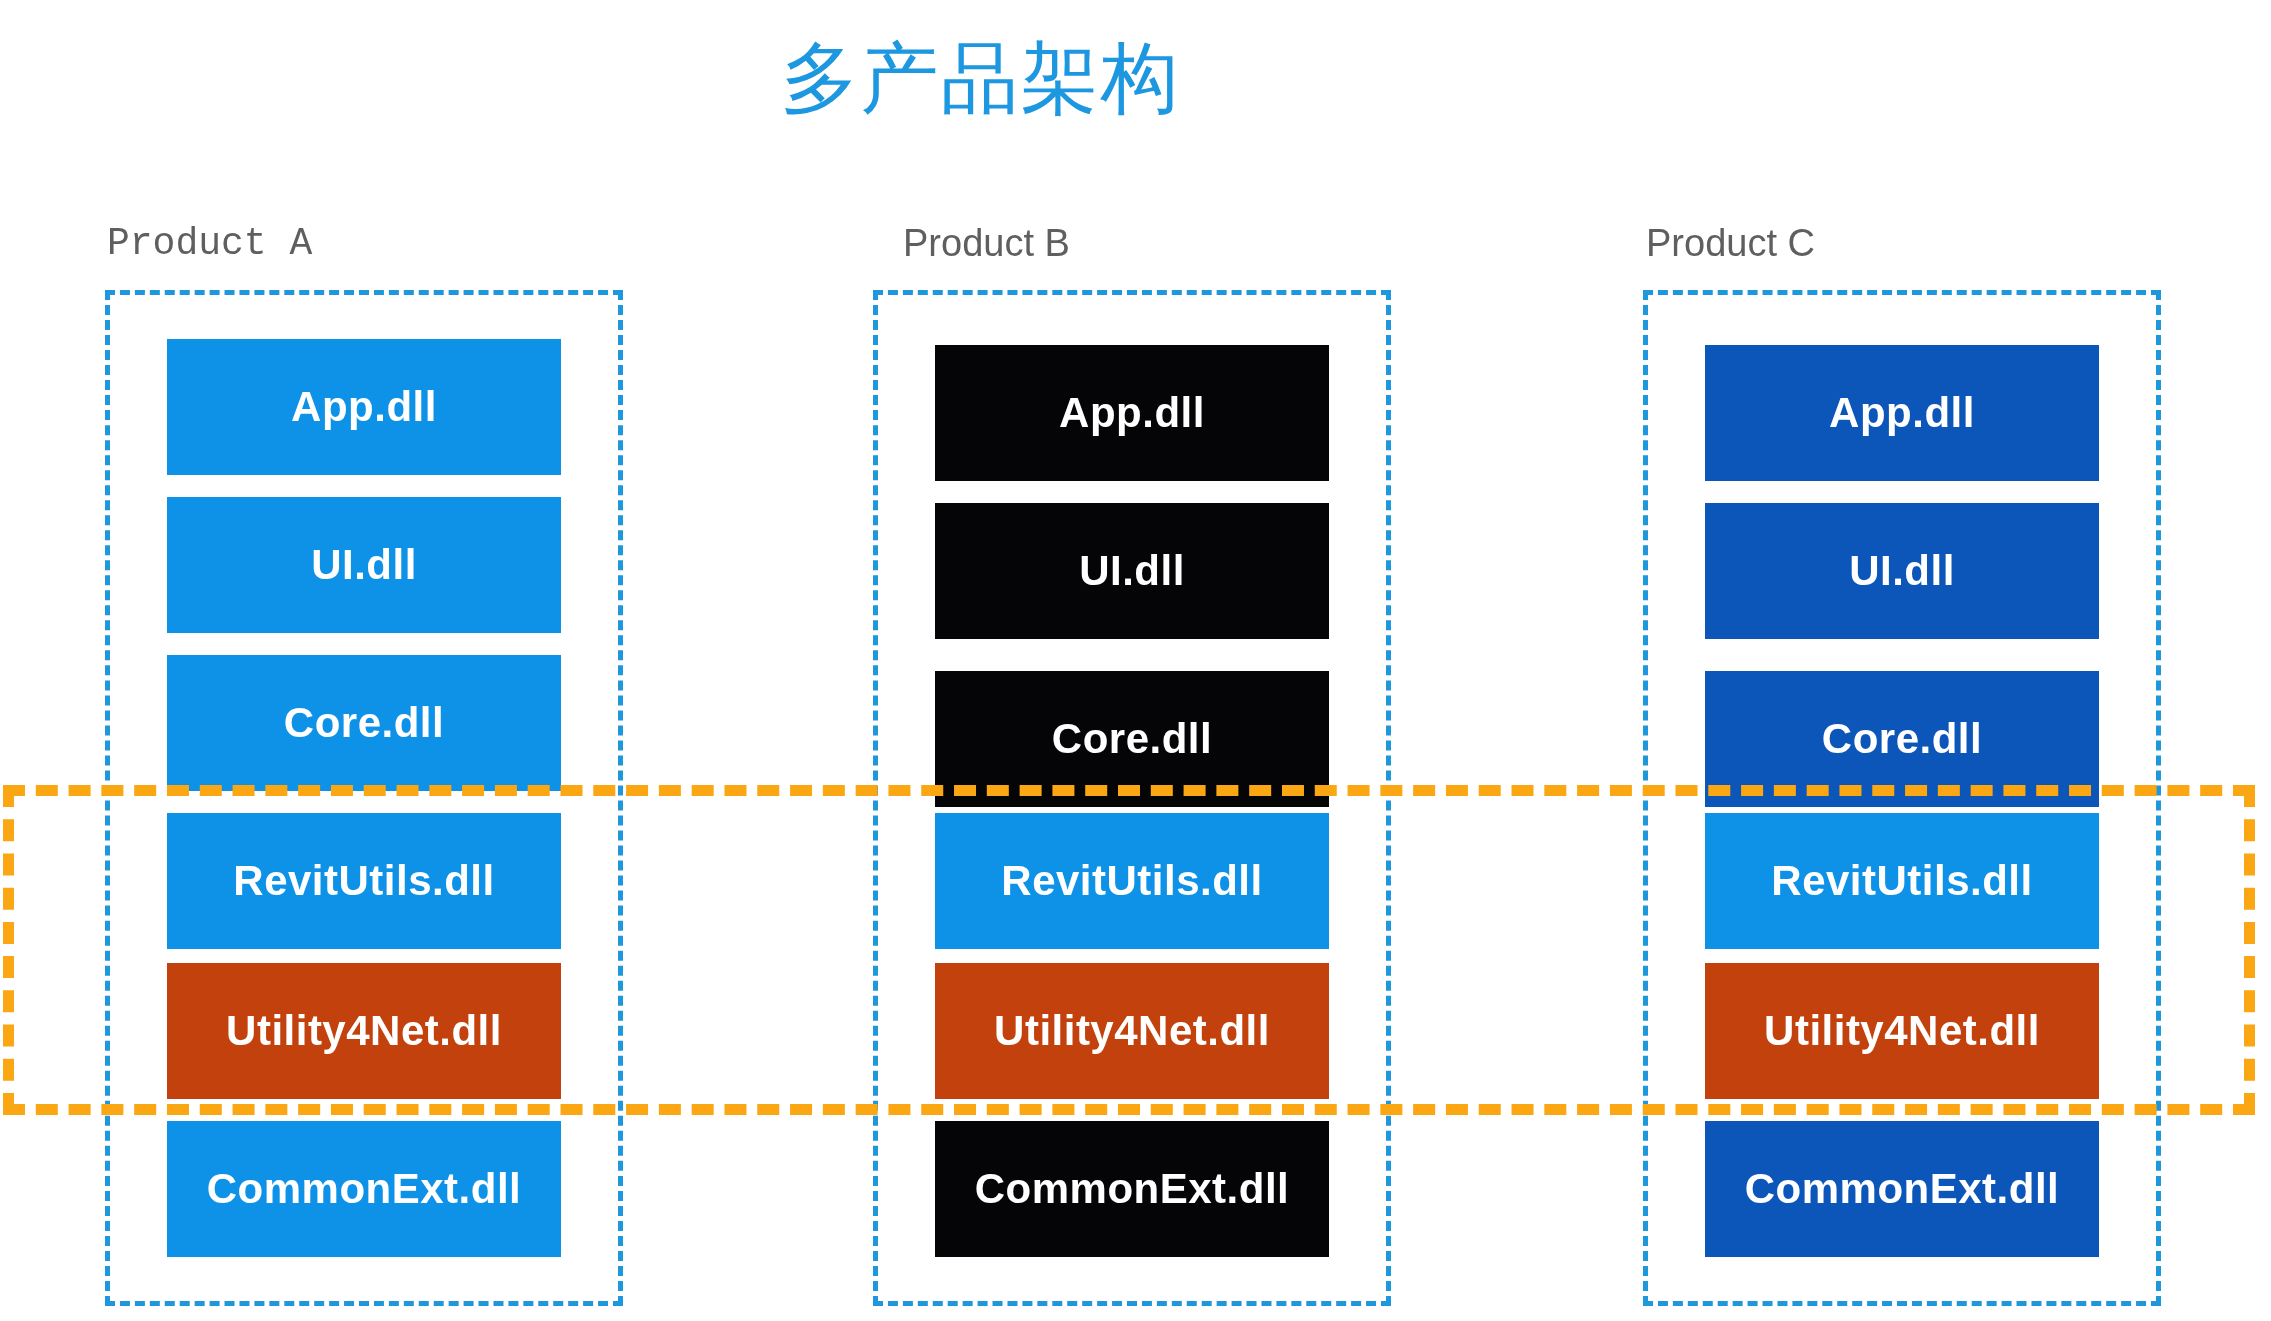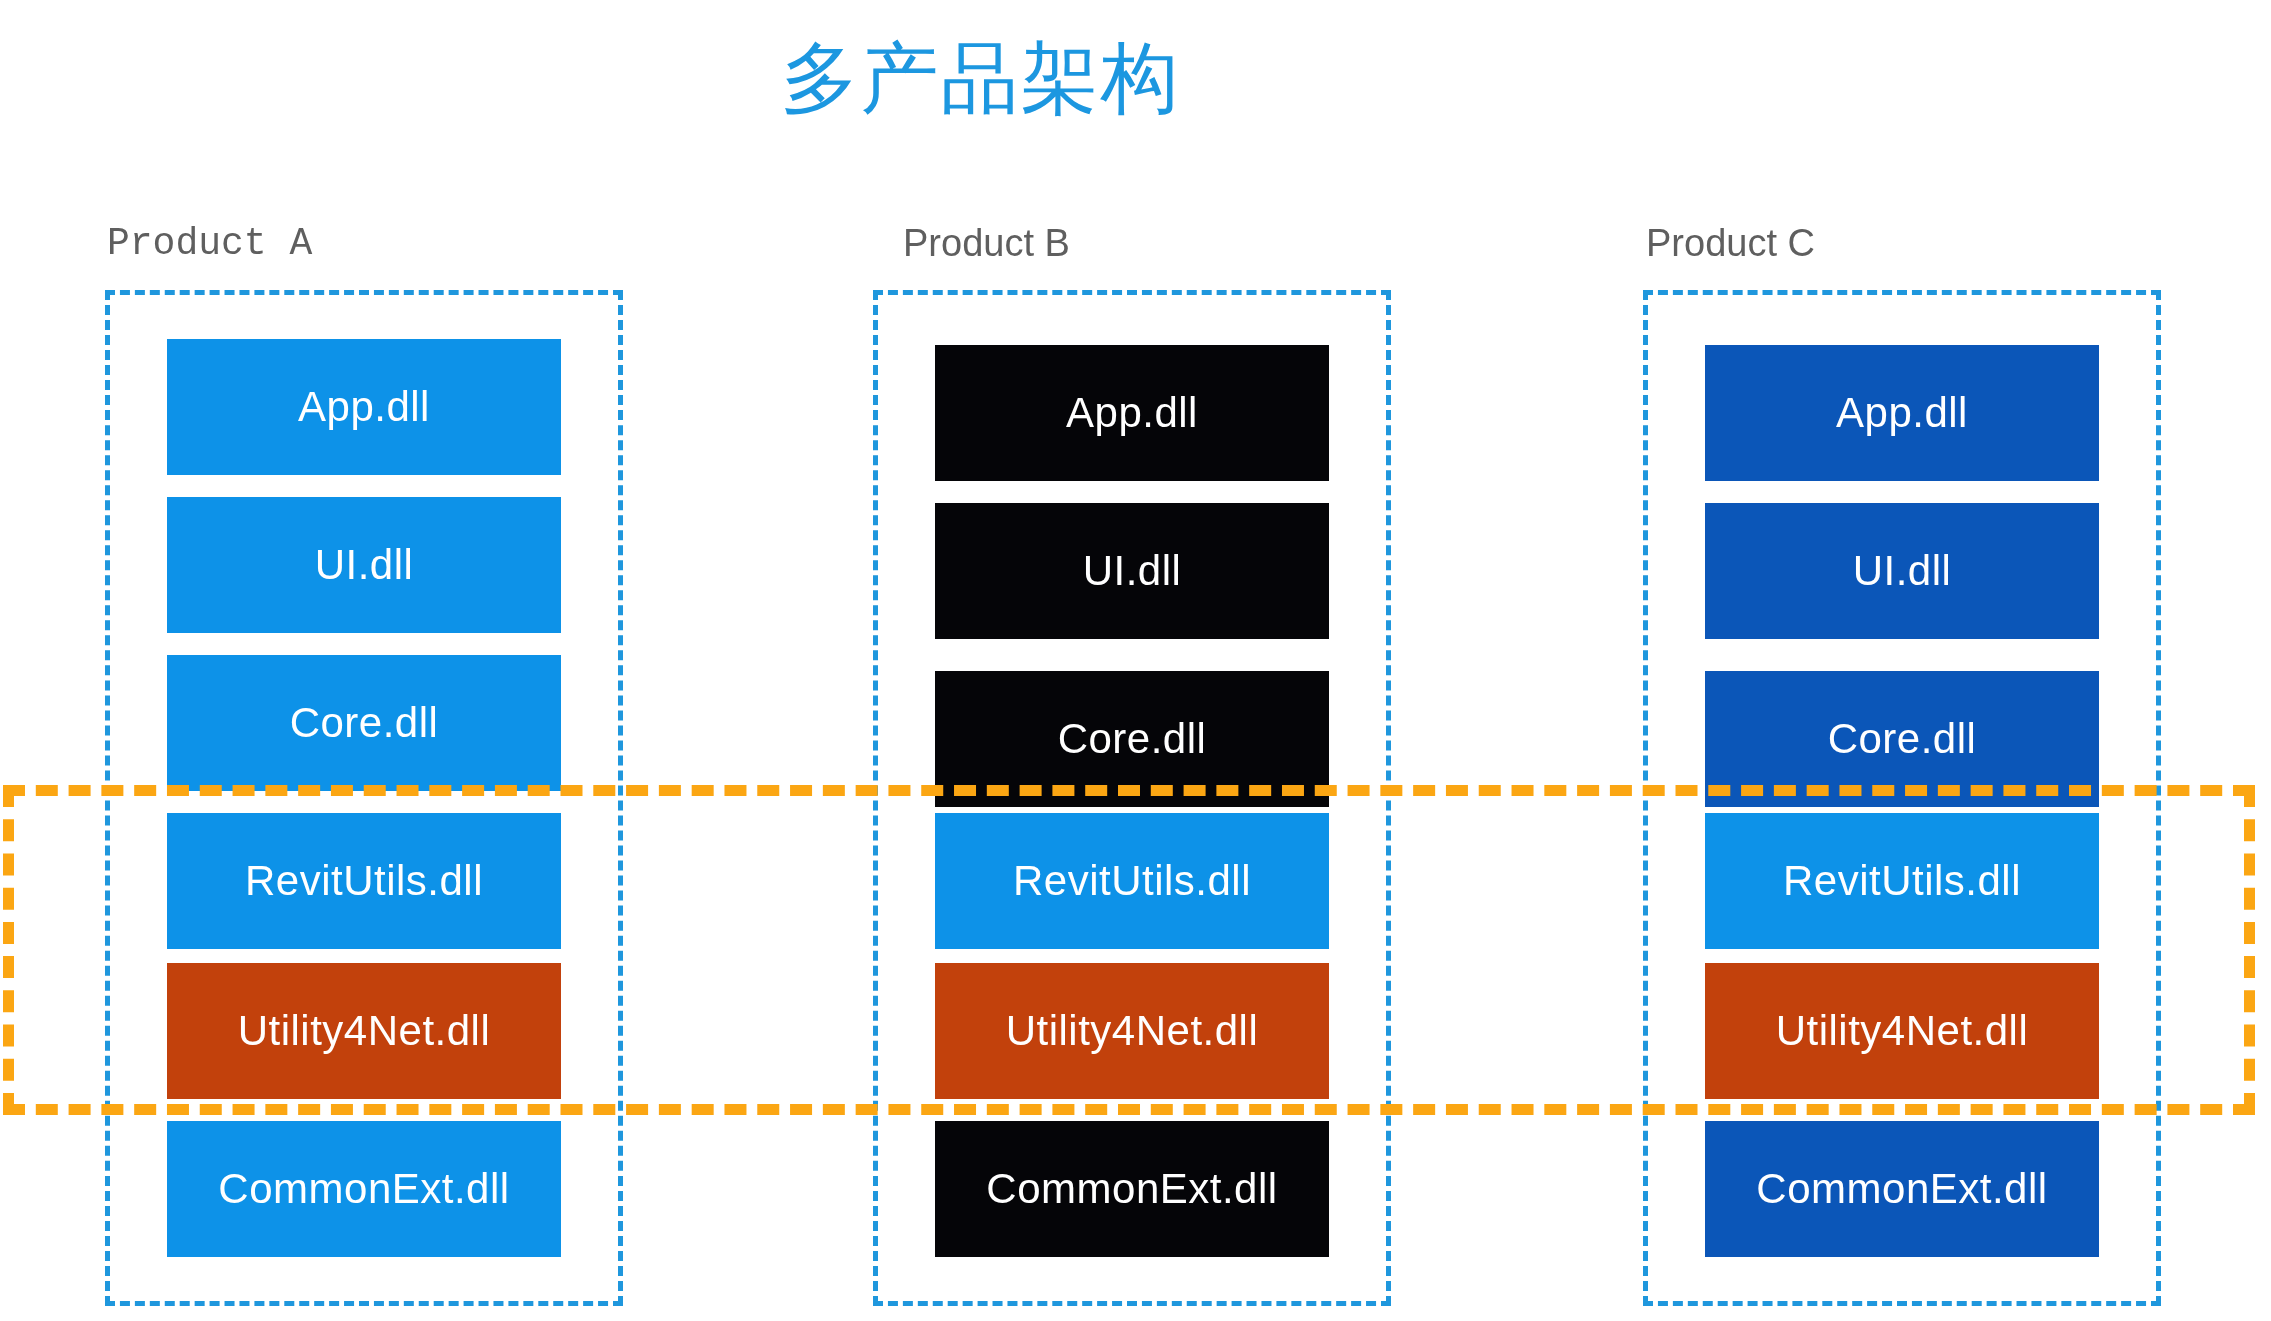--- a/index.html
+++ b/index.html
@@ -91,21 +91,21 @@
   .dll-box {
     position: absolute;
     left: 0;
     width: 394px;
     height: 136px;
     display: flex;
     align-items: center;
     justify-content: center;
     color: #ffffff;
     font-size: 42px;
-    font-weight: 400;
+    font-weight: 700;
     letter-spacing: 0.5px;
     white-space: nowrap;
     z-index: 4;
   }
   .dll-box.shared-layer { z-index: 5; }
 
   
   .theme-blue   { background: #0d92e8; }
   .theme-black  { background: #050508; }
   .theme-navy   { background: #0b56b8; }

